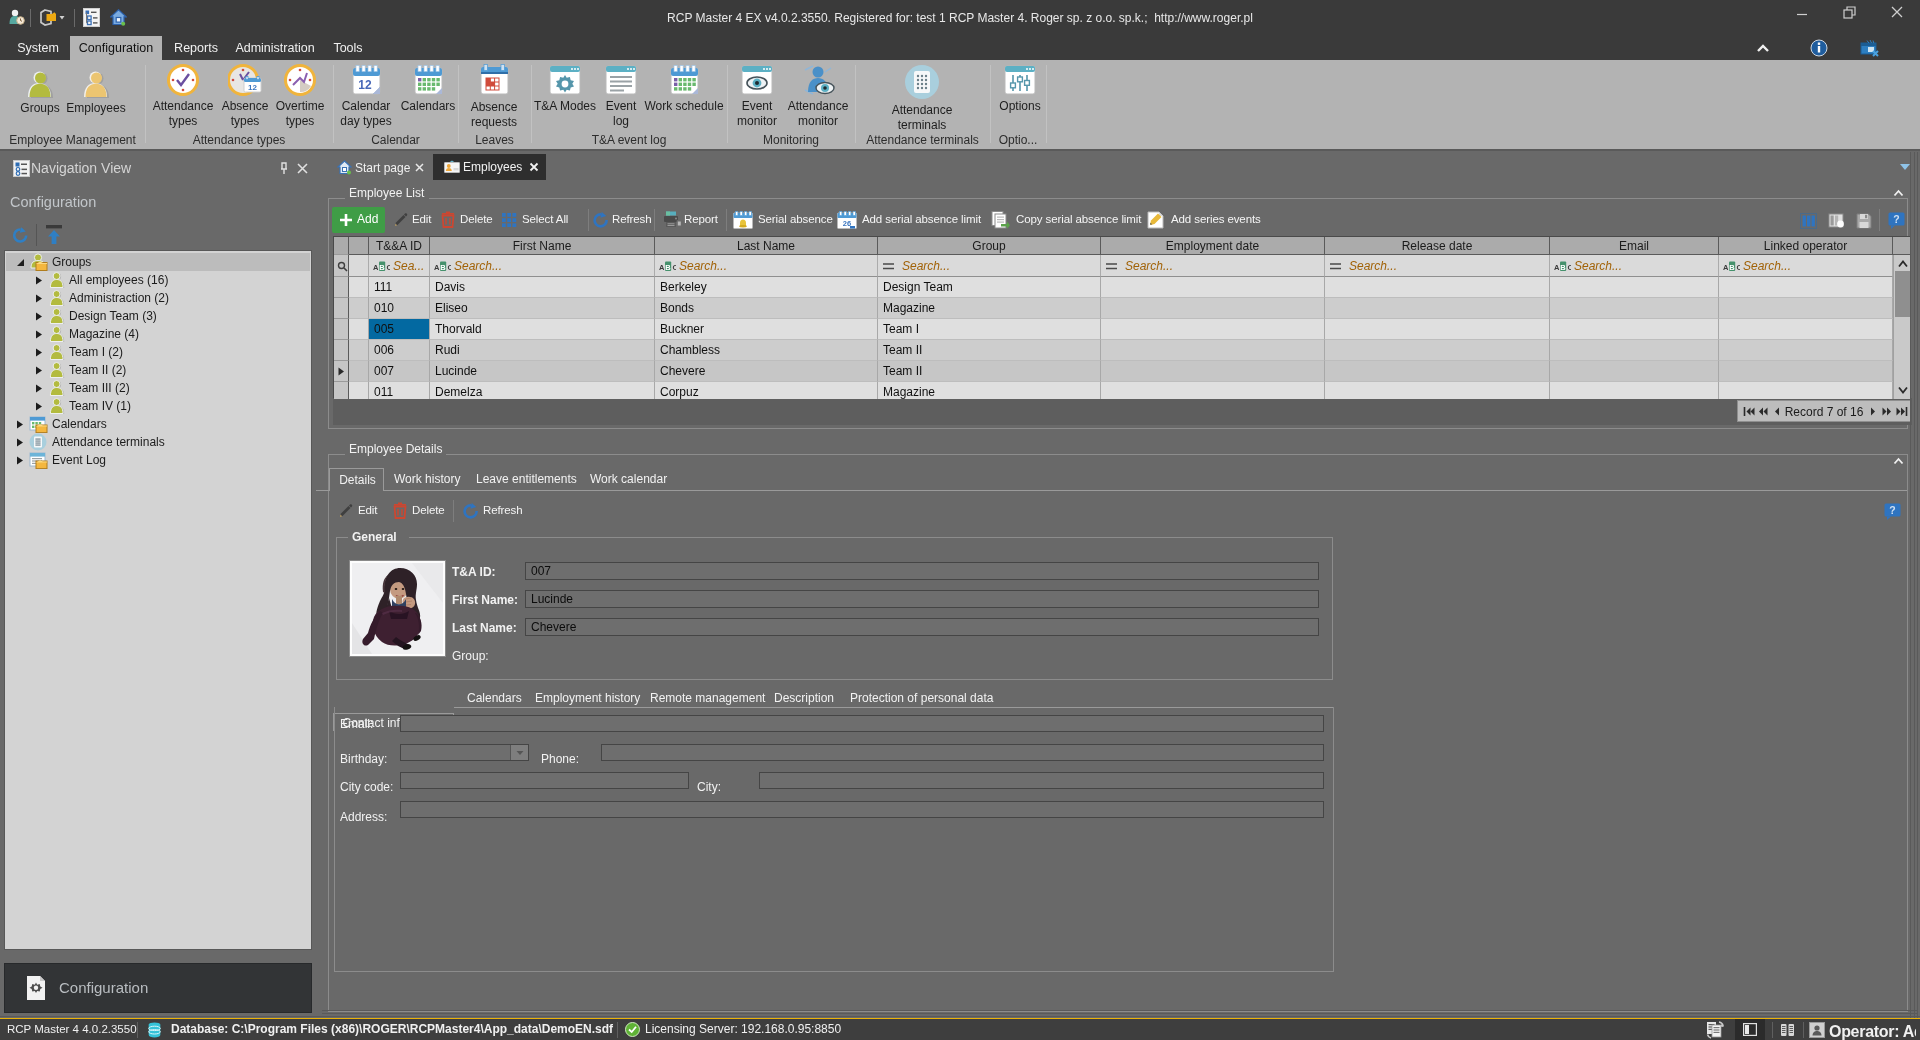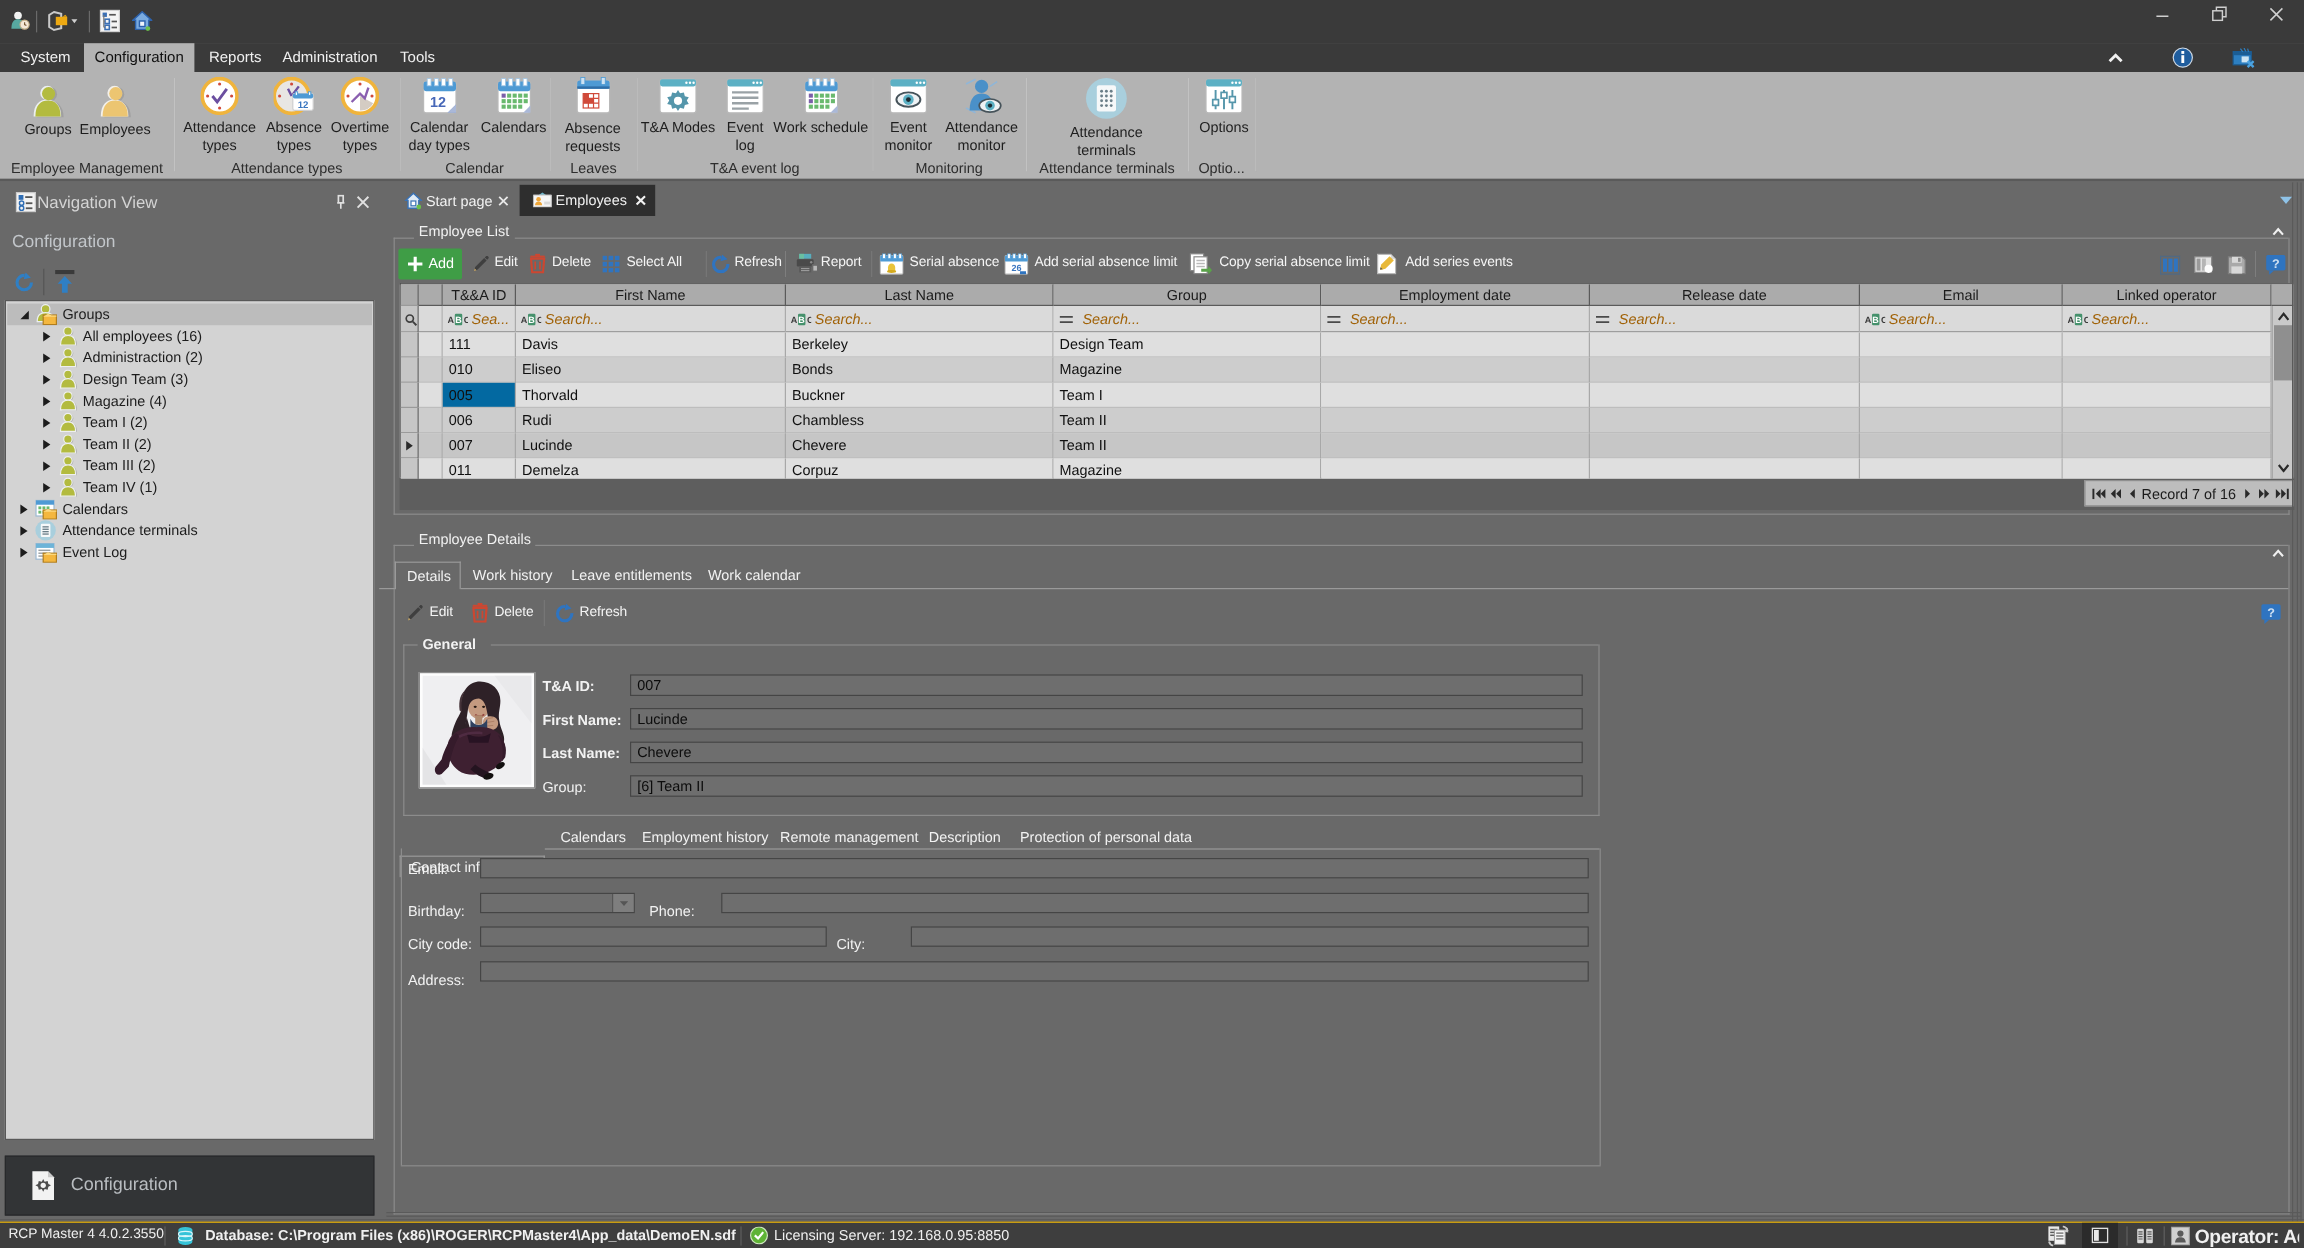--- a/index.html
+++ b/index.html
@@ -68,20 +68,21 @@
 .dtab span, .tabdoc span, .tbtext, .flabel, .gblabel { white-space:nowrap; }
 .dtab.active { border:1px solid #9a9a9a; border-bottom:none; }
 
 #statusbar { left:0; top:1018px; width:1920px; height:22px; background:#3e3e3e; border-top:1px solid #eab308; color:#f0f0f0; font-size:12px; }
 .ssep { position:absolute; top:3px; width:1px; height:16px; background:#5f5f5f; }
 </style>
 </head>
 <body>
 
 <div class="abs" id="titlebar">
+  <div class="abs" id="titletext">RCP Master 4 EX v4.0.2.3550. Registered for: test 1 RCP Master 4. Roger sp. z o.o. sp.k.;&nbsp; http://www.roger.pl</div>
   <svg class="abs" style="left:8px;top:9px;" width="18" height="18" viewBox="0 0 18 18">
     <circle cx="7" cy="4" r="3.2" fill="#f2f2f2"></circle>
     <path d="M1.5,15 C1.5,8.5 4,7 7,7 C10,7 12.5,8.5 12.5,15 Z" fill="#57a8a0"></path>
     <circle cx="12.5" cy="11.5" r="3.8" fill="#f5e9d8" stroke="#c8b28a"></circle>
     <path d="M12.5,9.5 L12.5,11.5 L14,12.3" stroke="#7a5d3a" fill="none"></path>
   </svg>
   <div class="abs tsep" style="left:30px;"></div>
   <svg class="abs" style="left:39px;top:9px;" width="26" height="17" viewBox="0 0 26 17">
     <path d="M6,1 L12,2.5 L12,14.5 L6,16 L2,13.5 L2,3.5 Z" fill="none" stroke="#c9c9c9" stroke-width="1.7"></path>
     <rect x="7.5" y="5" width="9.5" height="7" fill="#eda912"></rect>
@@ -1048,21 +1049,20 @@
       </svg>
     </div>
 
     <div class="flabel b" style="left:136px;top:414px;">T&amp;A ID:</div>
     <div class="field" style="left:209px;top:411px;width:794px;height:18px;">007</div>
     <div class="flabel b" style="left:136px;top:442px;">First Name:</div>
     <div class="field" style="left:209px;top:439px;width:794px;height:18px;">Lucinde</div>
     <div class="flabel b" style="left:136px;top:470px;">Last Name:</div>
     <div class="field" style="left:209px;top:467px;width:794px;height:18px;">Chevere</div>
     <div class="flabel" style="left:136px;top:498px;">Group:</div>
-    <div class="field" style="left:209px;top:495px;width:794px;height:18px;">[6] Team II</div>
 
     <div class="dtab active" style="left:17px;top:538px;width:121px;height:18px;margin-top:24px;">
         <span class="abs" style="left:0;top:2px;width:121px;text-align:center;">Contact information</span>
       </div>
     <div class="dtab" style="left:138px;top:540px;">
       <span class="abs" style="left:13px;">Calendars</span>
       <span class="abs" style="left:81px;">Employment history</span>
       <span class="abs" style="left:196px;">Remote management</span>
       <span class="abs" style="left:320px;">Description</span>
       <span class="abs" style="left:396px;">Protection of personal data</span>

